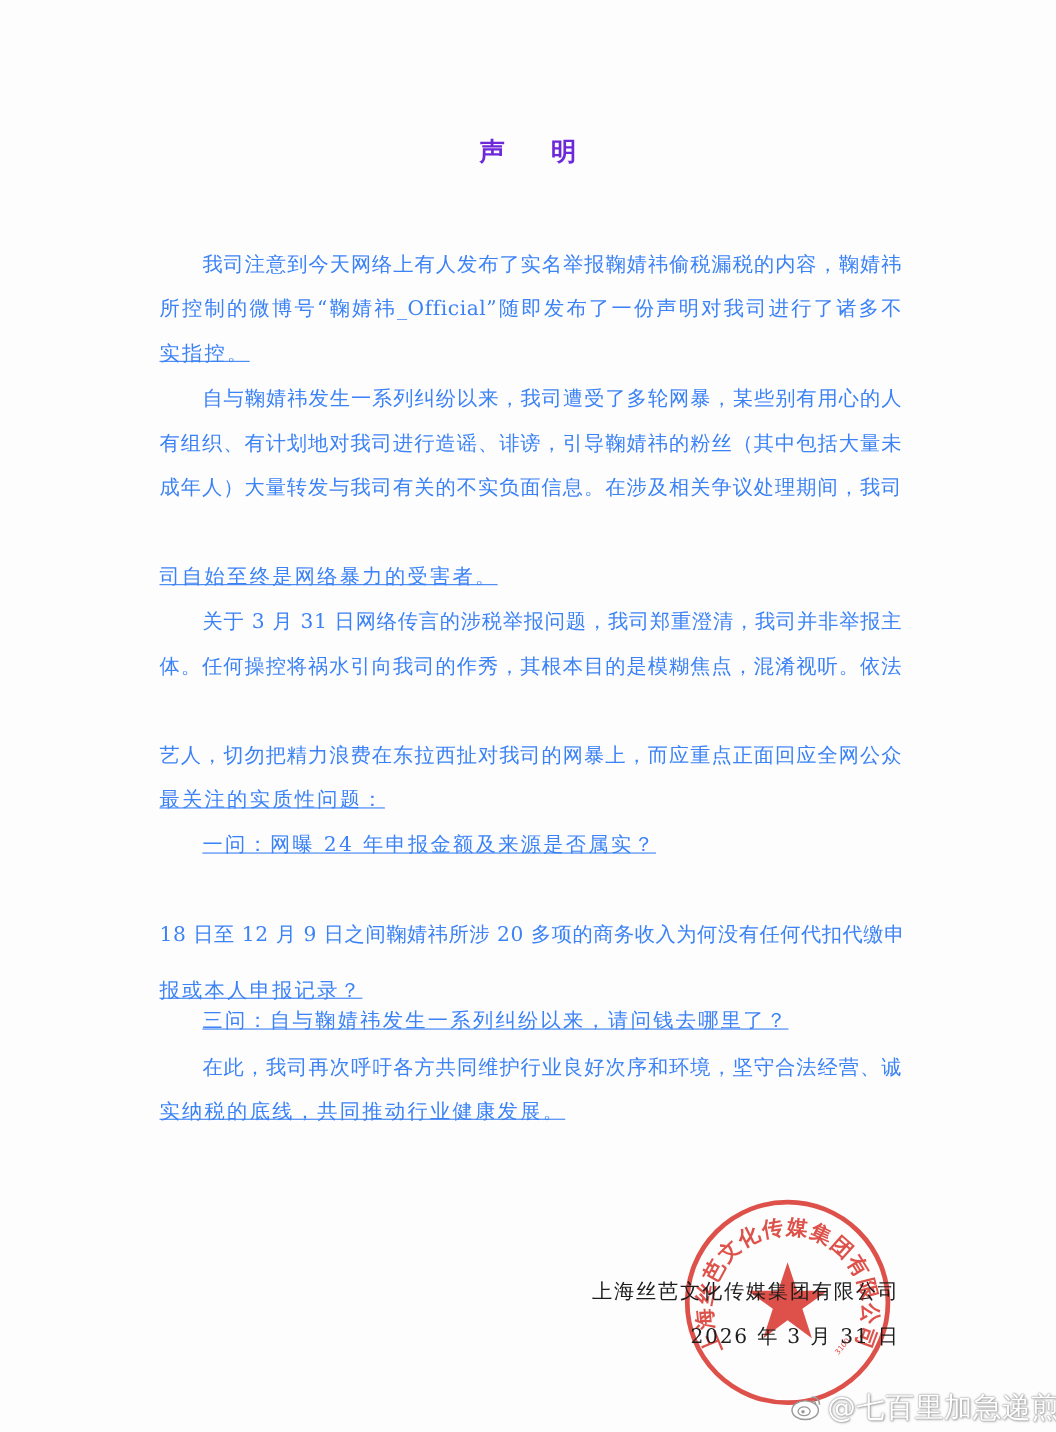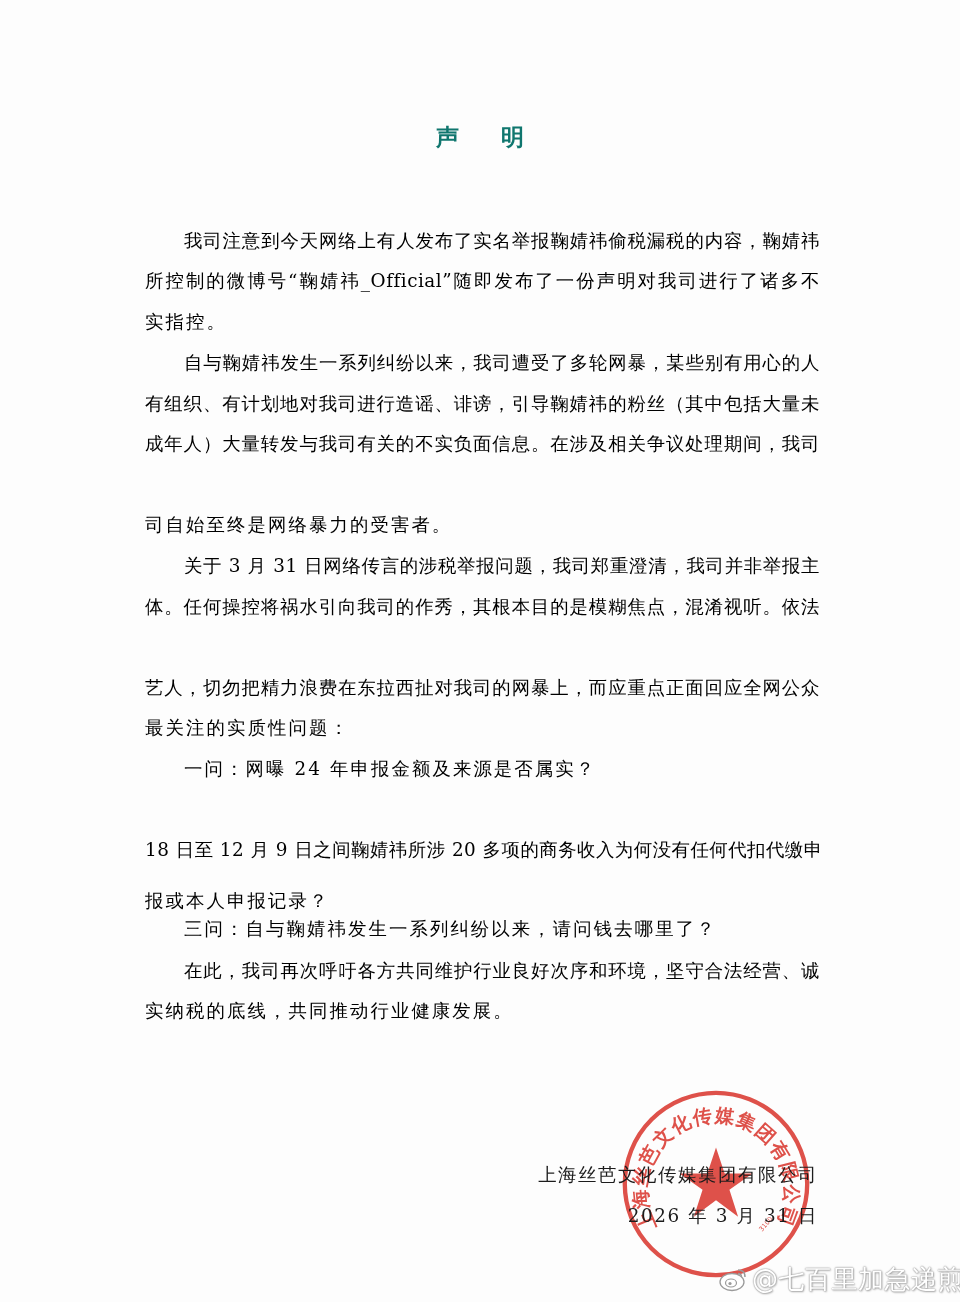--- a/index.html
+++ b/index.html
@@ -26,42 +26,43 @@
       top: 122px;
       left: 0;
       width: 960px;
       text-align: center;
       font-family: "DejaVu Sans", sans-serif;
       font-weight: bold;
       font-size: 23px;
       letter-spacing: 42px;
       padding-left: 42px;
       box-sizing: border-box;
-      color: #0f766e;
+      color: #6d28d9;
     }
     .line {
       position: absolute;
       left: 145px;
       width: 675px;
       height: 28px;
       font-size: 18.4px;
       line-height: 28px;
       white-space: nowrap;
       text-align: justify;
       text-align-last: justify;
-      color: #000000;
+      color: #3b82f6;
       letter-spacing: 0.5px;
     }
     .line.indent {
       left: 184px;
       width: 636px;
     }
     .line.last {
       text-align-last: left;
       letter-spacing: 2.1px;
+      text-decoration: underline;
     }
     .signature {
       position: absolute;
       right: 142px;
       font-size: 18.4px;
       line-height: 28px;
       white-space: nowrap;
       color: #1c1c1c;
       letter-spacing: 1.6px;
       z-index: 2;

